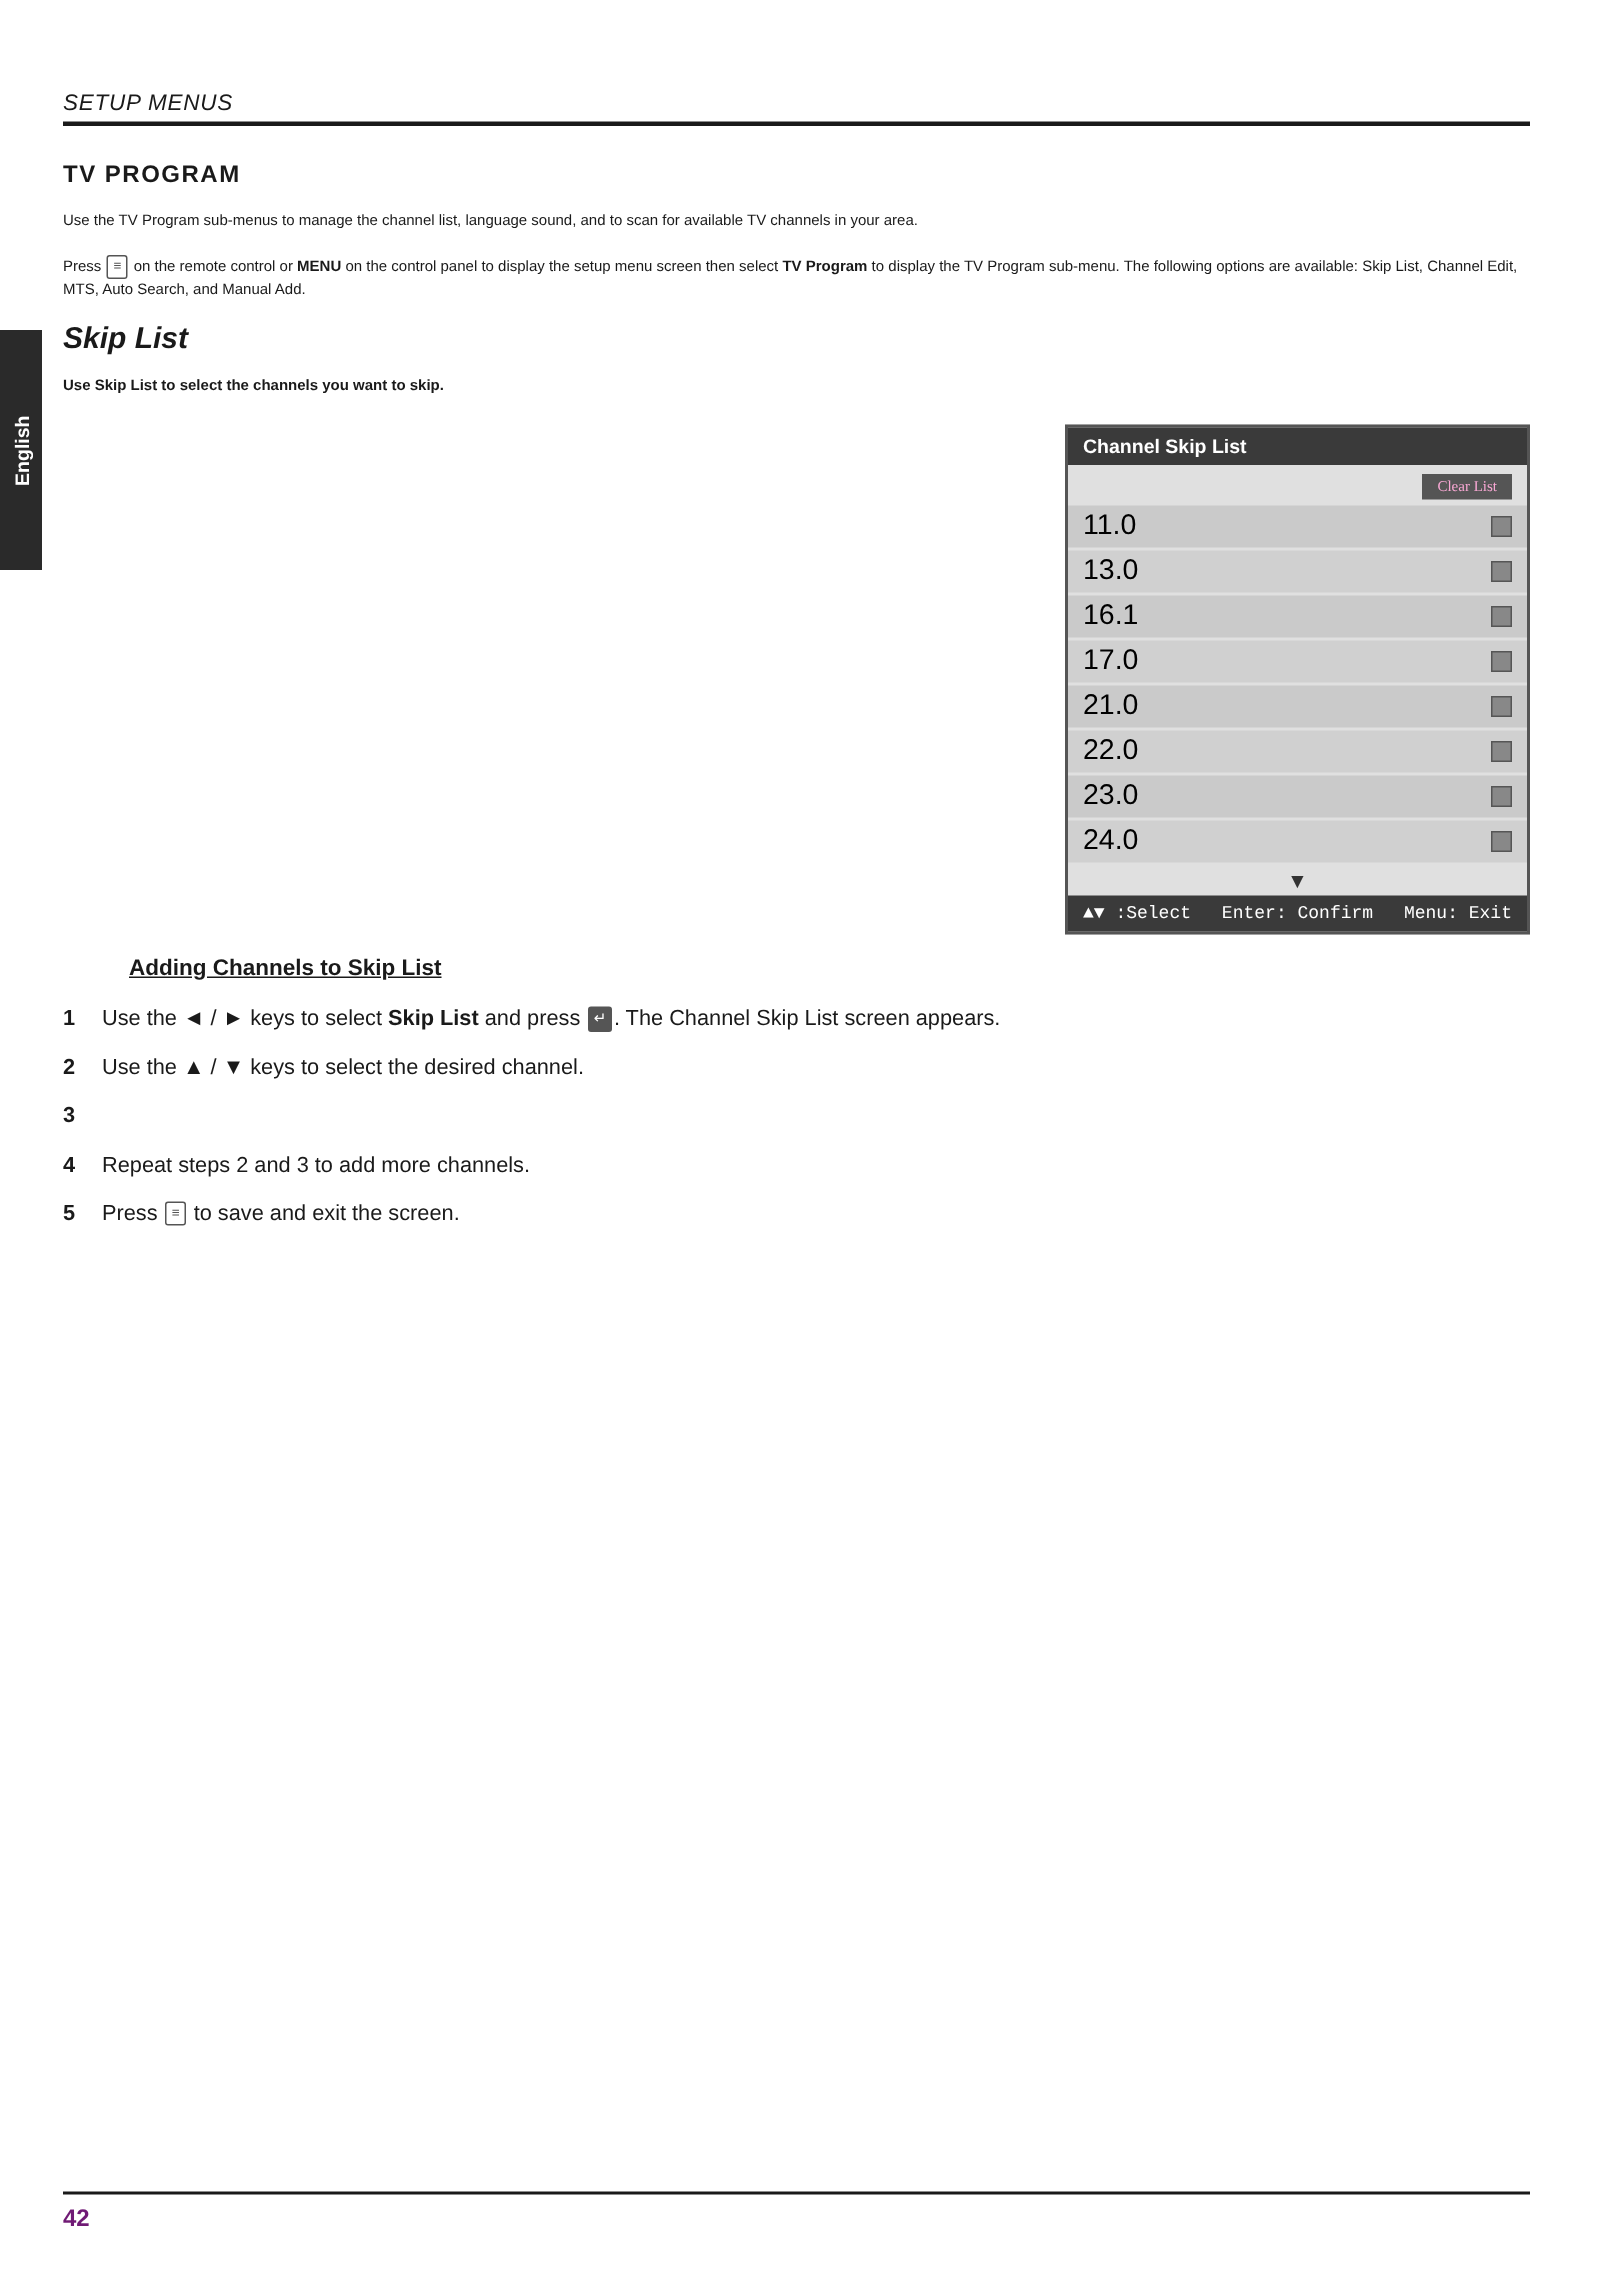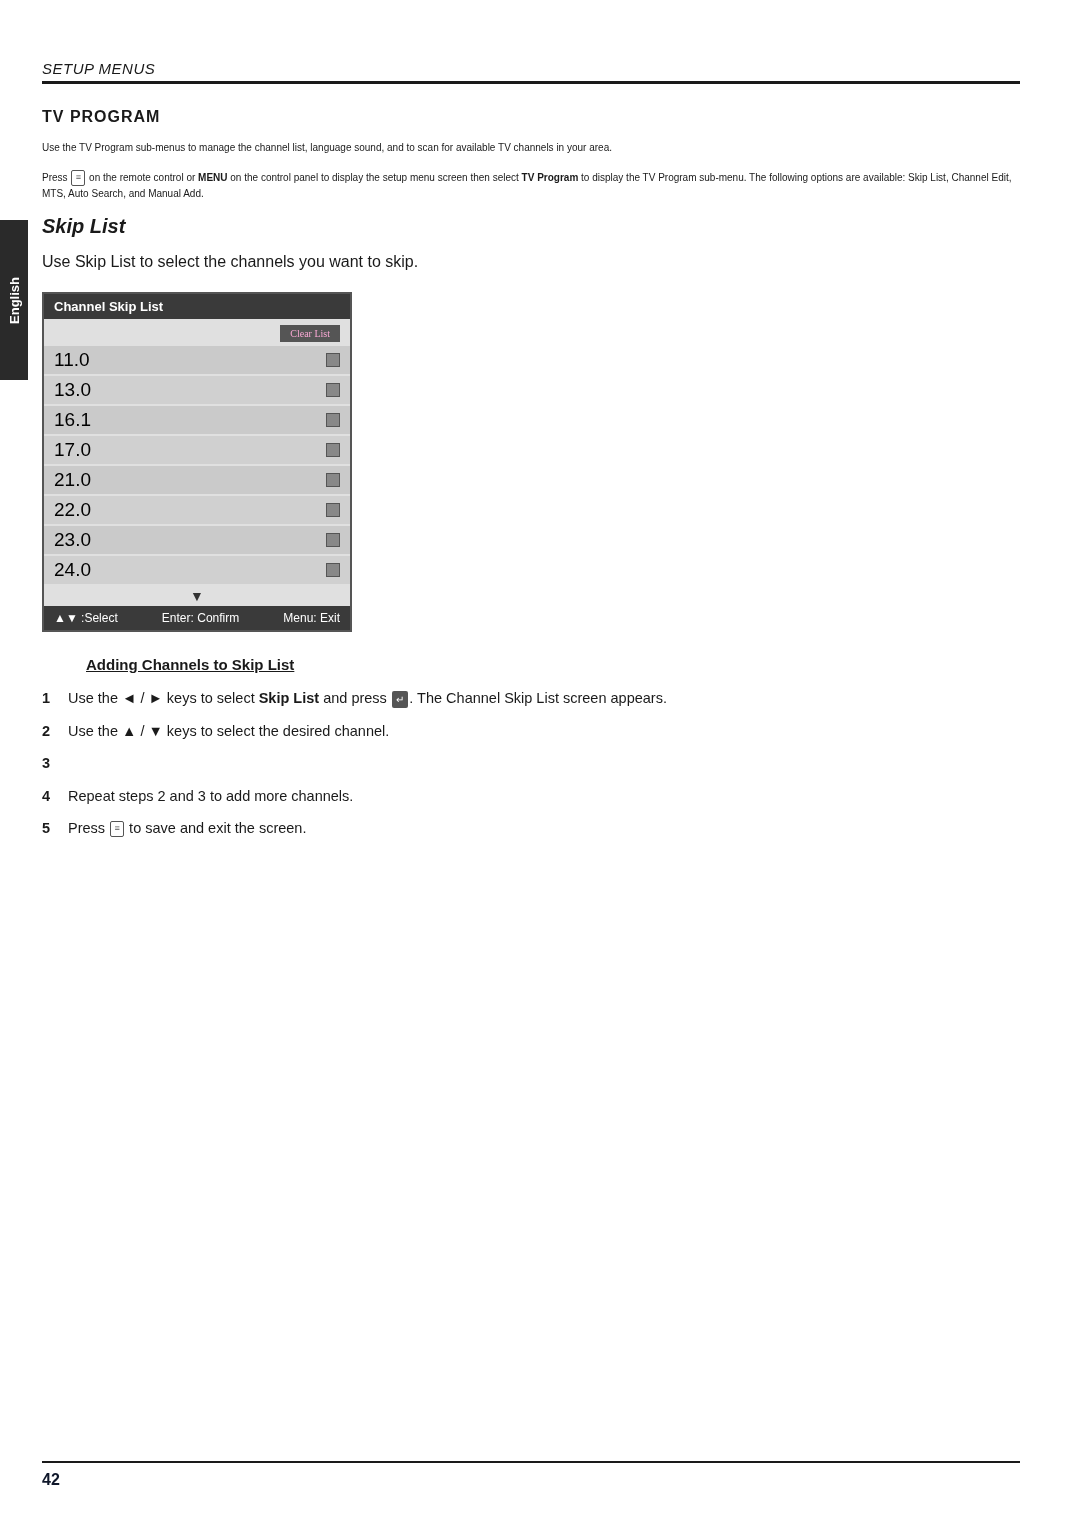--- a/index.html
+++ b/index.html
@@ -104,30 +104,31 @@
     
     .skip-list-heading {
       font-style: italic;
       font-weight: bold;
       font-size: 20px;
       margin-bottom: 12px;
       margin-top: 8px;
     }
 
     .skip-desc {
-      font-size: 16px;
+      font-size: 10px;
       margin-bottom: 18px;
       line-height: 1.5;
+      font-weight: bold;
     }
 
     
     .channel-skip-container {
       display: flex;
-      justify-content: flex-start;
-      margin-bottom: 24px;
+      justify-content: flex-end;
+      margin-bottom: 14px;
     }
 
     .channel-skip-box {
       width: 310px;
       border: 2px solid #555;
       background: #e0e0e0;
       font-size: 13px;
     }
 
     .channel-skip-title {
@@ -190,20 +191,21 @@
     }
 
     .bottom-nav-bar {
       background: #3a3a3a;
       color: #fff;
       padding: 5px 10px;
       display: flex;
       justify-content: space-between;
       align-items: center;
       font-size: 12px;
+      font-family: Liberation Mono, monospace;
     }
 
     
     .adding-channels-heading {
       font-weight: bold;
       font-size: 15px;
       text-decoration: underline;
       margin-bottom: 14px;
       margin-left: 44px;
     }
@@ -250,21 +252,21 @@
 
     .bottom-rule {
       border: none;
       border-top: 2px solid #1a1a1a;
       margin-bottom: 8px;
     }
 
     .page-number {
       font-weight: bold;
       font-size: 16px;
-      color: #0f172a;
+      color: #701a75;
     }
 
   </style>
 </head>
 <body>
 
 <div class="sidebar-tab">
   <span>English</span>
 </div>
 

